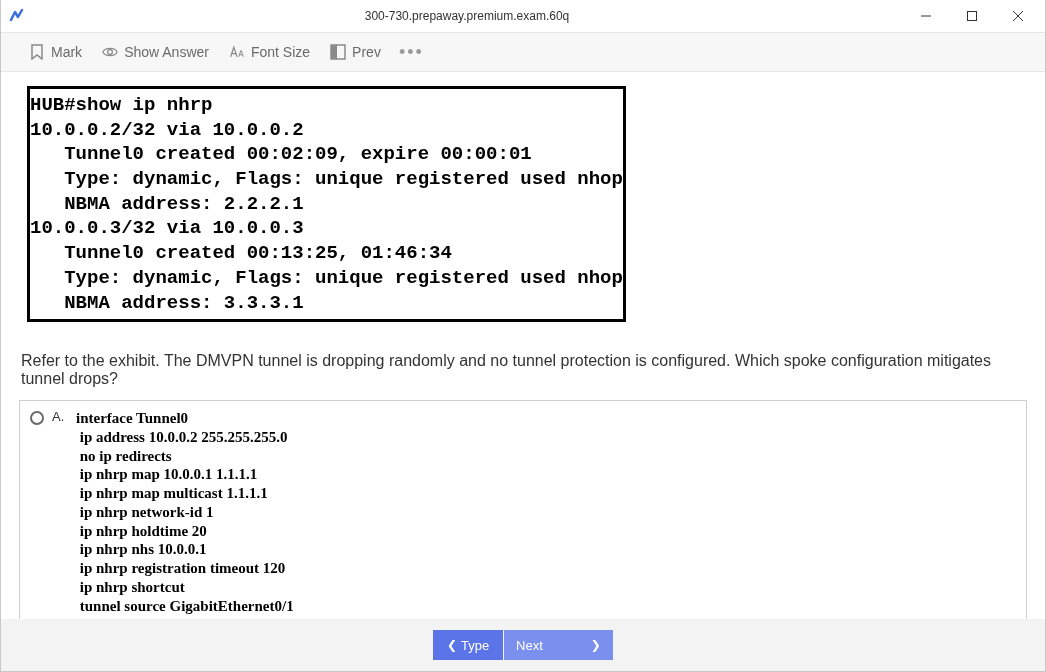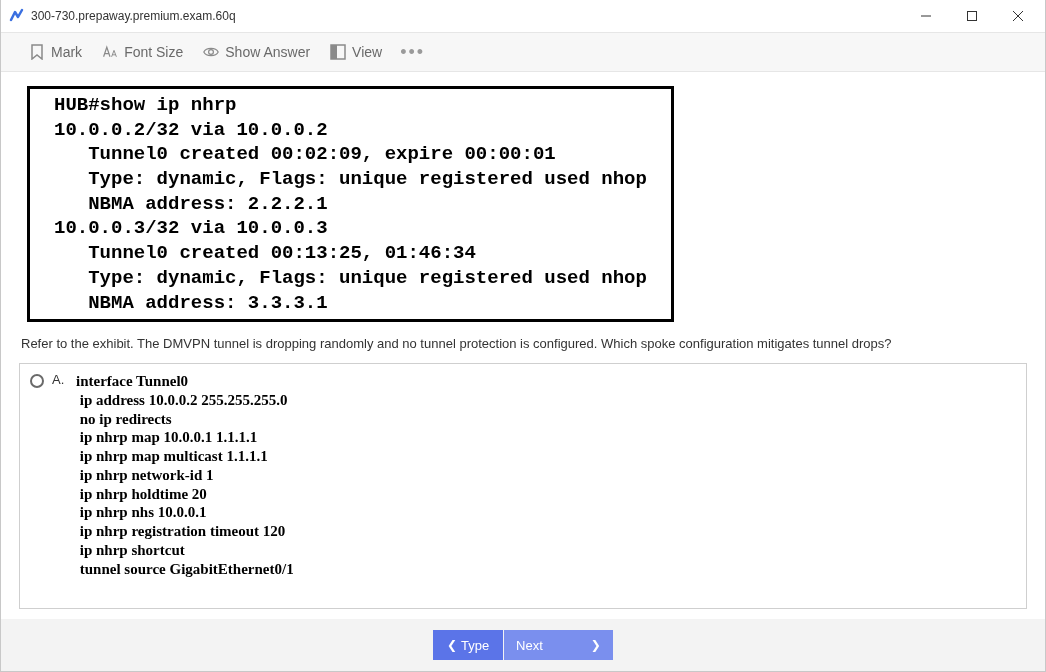--- a/index.html
+++ b/index.html
@@ -1,33 +1,33 @@
 <!DOCTYPE html>
 <html><head>
 <meta charset="utf-8">
 <style>
   * { box-sizing: border-box; }
   html, body { margin: 0; padding: 0; font-family: "Segoe UI", Arial, sans-serif; background: #fff; height: 100%; }
   .window { width: 1046px; height: 672px; display: flex; flex-direction: column; border-left: 1px solid #c8c8c8; border-right: 1px solid #c8c8c8; border-bottom: 1px solid #c8c8c8; background: #fff; overflow: hidden; }
-  .titlebar { display: flex; align-items: center; height: 32px; background: #fff; padding: 0 4px 0 8px; font-size: 12px; color: #333; }
+  .titlebar { display: flex; align-items: center; height: 32px; background: #fff; padding: 0 4px 0 8px; font-size: 12px; color: #333; text-align: center; }
   .titlebar .appicon { width: 16px; height: 16px; margin-right: 6px; display: flex; align-items: center; justify-content: center; }
   .titlebar .title { flex: 1; }
   .winbtns { display: flex; }
   .winbtn { width: 46px; height: 32px; display: flex; align-items: center; justify-content: center; color: #333; }
   .winbtn svg { width: 10px; height: 10px; }
   .toolbar { display: flex; align-items: center; height: 40px; background: #f7f7f7; border-top: 1px solid #e6e6e6; border-bottom: 1px solid #e6e6e6; padding: 0 14px 0 18px; }
   .progress { font-size: 16px; color: #8b8b8b; flex: 1; }
   .tbtn { display: flex; align-items: center; gap: 6px; color: #6a6a6a; font-size: 14px; padding: 0 10px; height: 57px; cursor: pointer; }
   .tbtn svg { width: 16px; height: 16px; stroke: #8a8a8a; fill: none; stroke-width: 1.5; }
   .tbtn.showans svg { stroke: #8a8a8a; }
   .tbtn.font svg { stroke: #8a8a8a; }
   .dots { color: #9a9a9a; font-size: 18px; letter-spacing: 2px; padding: 0 4px 0 8px; }
   .content { flex: 1; overflow: hidden; padding: 14px 18px 0 18px; }
-  .exhibit { border: 3px solid #000; padding: 4px 24px; font-family: "Courier New", monospace; font-size: 19px; font-weight: bold; line-height: 1.3; white-space: pre; display: inline-block; margin: 0 0 14px 8px; }
-  .qtext { font-size: 13px; color: #333; margin: 0 0 12px 2px; }
+  .exhibit { border: 3px solid #000; padding: 4px 0; font-family: "Courier New", monospace; font-size: 19px; font-weight: bold; line-height: 1.3; white-space: pre; display: inline-block; margin: 0 0 14px 8px; }
+  .qtext { font-size: 16px; color: #333; margin: 16px 0 12px 2px; }
   .answers { border: 1px solid #cfcfcf; padding: 8px 10px 0 10px; overflow: hidden; height: 246px; }
   .opt { display: flex; align-items: flex-start; gap: 8px; }
   .opt .radio { width: 14px; height: 14px; border: 2px solid #6a6a6a; border-radius: 50%; margin-top: 2px; flex-shrink: 0; }
   .opt .letter { font-size: 13px; color: #333; width: 16px; flex-shrink: 0; }
   .opt .code { font-family: Liberation Serif, serif; font-size: 15px; font-weight: bold; white-space: pre; line-height: 1.25; }
   .footer { height: 52px; background: #f3f3f3; display: flex; align-items: center; justify-content: center; gap: 1px; }
   .navbtn { height: 30px; min-width: 70px; background: #5b74e8; color: #fff; font-size: 13px; display: flex; align-items: center; justify-content: center; gap: 4px; padding: 0 12px; cursor: pointer; }
   .navbtn.next { background: #7a8fee; gap: 48px; }
   .navbtn .chev { font-size: 12px; }
 </style>
@@ -63,40 +63,40 @@
     </div>
   </div>
 
   <div class="toolbar">
     <div class="tbtn">
       <svg viewBox="0 0 16 16">
           <path d="M3 1 h10 v14 l-5 -4 l-5 4 z"></path>
         </svg>
       <span>Mark</span>
     </div>
+    <div class="tbtn showans">
+      <svg viewBox="0 0 20 14">
+          <path d="M1 7 C4 1 16 1 19 7 C16 13 4 13 1 7 Z"></path>
+          <circle cx="10" cy="7" r="3"></circle>
+        </svg>
+      <span>Show Answer</span>
+    </div>
     <div class="tbtn font">
       <svg viewBox="0 0 20 16">
           <path d="M2 14 L6 2 L10 14 M3.5 10 h5" stroke-width="1.5"></path>
           <path d="M12 14 L15 6 L18 14 M13 11.5 h4" stroke-width="1.2"></path>
         </svg>
       <span>Font Size</span>
     </div>
-    <div class="tbtn showans">
-      <svg viewBox="0 0 20 14">
-          <path d="M1 7 C4 1 16 1 19 7 C16 13 4 13 1 7 Z"></path>
-          <circle cx="10" cy="7" r="3"></circle>
-        </svg>
-      <span>Show Answer</span>
-    </div>
     <div class="tbtn">
       <svg viewBox="0 0 16 16">
           <rect x="1" y="1" width="6" height="14" fill="#8a8a8a" stroke="none"></rect>
           <rect x="1" y="1" width="14" height="14"></rect>
         </svg>
-      <span>View</span>
+      <span>Prev</span>
     </div>
     <div class="dots">•••</div>
   </div>
 
   <div class="content">
     <div class="exhibit">HUB#show ip nhrp
 10.0.0.2/32 via 10.0.0.2
    Tunnel0 created 00:02:09, expire 00:00:01
    Type: dynamic, Flags: unique registered used nhop
    NBMA address: 2.2.2.1

